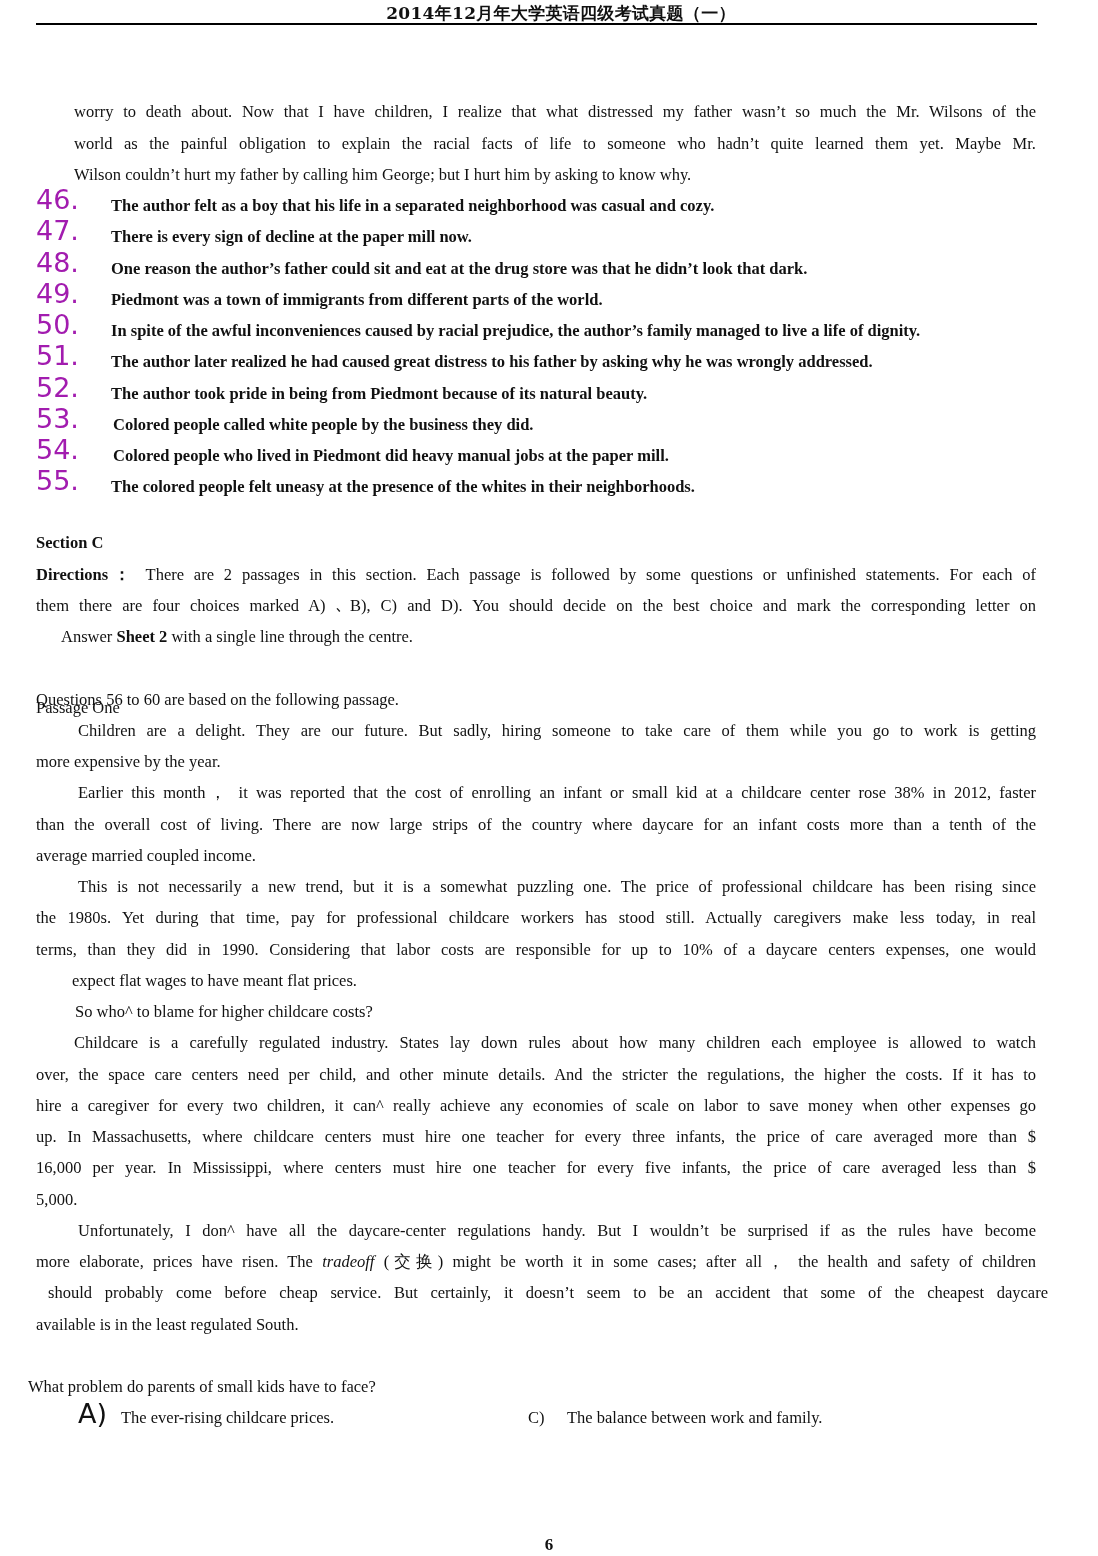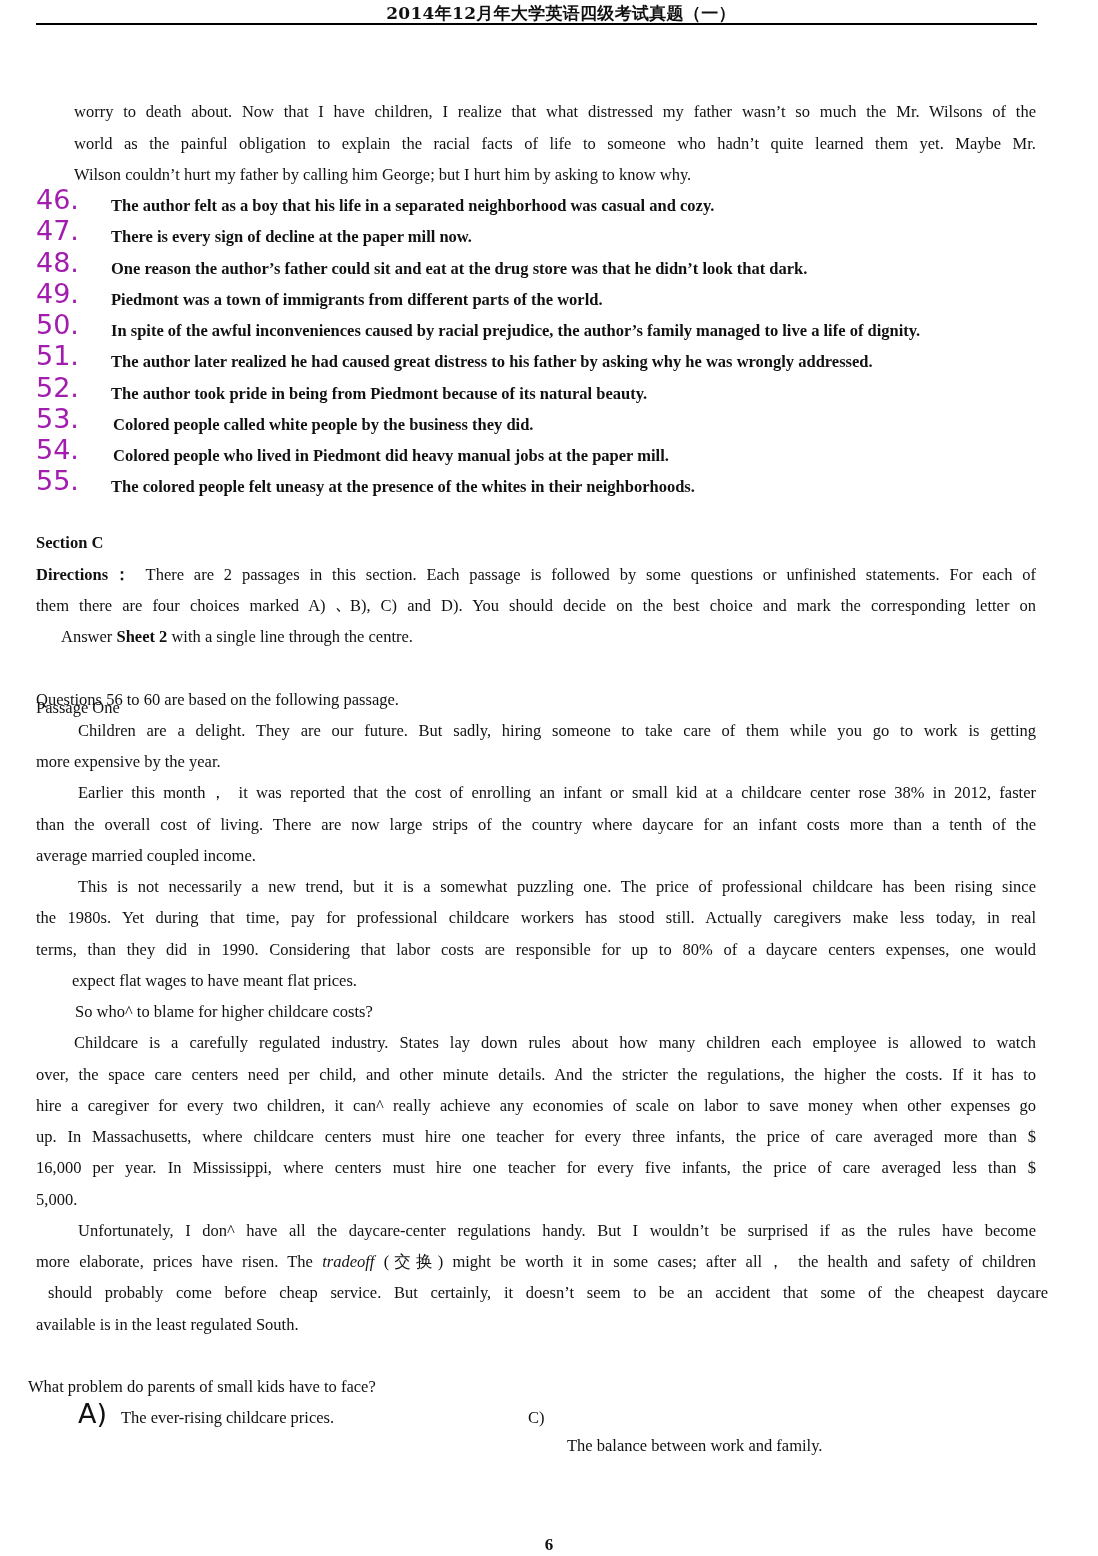--- a/index.html
+++ b/index.html
@@ -114,21 +114,21 @@
 <div>
   <div class="just" style="left:78px; width:958px; top:721px;"><span class="fill">Children are a delight. They are our future. But sadly,  hiring someone to take care of them while you go to work is getting</span></div>
   <div class="line" style="left:36px; top:752px;">more expensive by the year.</div>
 
   <div class="just" style="left:78px; width:958px; top:783px;"><span class="fill">Earlier this month， it was reported that the cost of enrolling an infant or small kid at a childcare center rose 38% in 2012, faster</span></div>
   <div class="just" style="left:36px; width:1000px; top:815px;"><span class="fill">than the overall cost of living. There are now large strips of the country where daycare for an infant costs more than a tenth of the</span></div>
   <div class="line" style="left:36px; top:846px;">average married coupled income.</div>
 
   <div class="just" style="left:78px; width:958px; top:877px;"><span class="fill">This is not necessarily a new trend, but it is a somewhat puzzling one. The price of professional childcare has been rising since</span></div>
   <div class="just" style="left:36px; width:1000px; top:908px;"><span class="fill">the 1980s. Yet during that time, pay for professional childcare workers has stood still. Actually caregivers make less today, in real</span></div>
-  <div class="just" style="left:36px; width:1000px; top:940px;"><span class="fill">terms, than they did in 1990. Considering that labor costs are responsible for up to 80% of a daycare centers expenses, one would</span></div>
+  <div class="just" style="left:36px; width:1000px; top:940px;"><span class="fill">terms, than they did in 1990. Considering that labor costs are responsible for up to 10% of a daycare centers expenses, one would</span></div>
   <div class="line" style="left:36px; top:971px;margin-left:36px;">expect flat wages to have meant flat prices.</div>
 
   <div class="line" style="left:75px; top:1002px;">So who^ to blame for higher childcare costs?</div>
 
   <div class="just" style="left:74px; width:962px; top:1033px;"><span class="fill">Childcare is a carefully regulated industry. States lay down rules about how many children each employee is allowed to watch</span></div>
   <div class="just" style="left:36px; width:1000px; top:1065px;"><span class="fill">over, the space care centers need per child, and other minute details. And the stricter the regulations,  the higher the costs. If it has to</span></div>
   <div class="just" style="left:36px; width:1000px; top:1096px;"><span class="fill">hire a caregiver for every two children, it can^ really achieve any economies of scale on labor to save money when other expenses go</span></div>
   <div class="just" style="left:36px; width:1000px; top:1127px;"><span class="fill">up. In Massachusetts, where childcare centers must hire one teacher for every three infants, the price of care averaged more than $</span></div>
   <div class="just" style="left:36px; width:1000px; top:1158px;"><span class="fill">16,000 per year. In Mississippi, where centers must hire one teacher for every five infants, the price of care averaged less than $</span></div>
   <div class="line" style="left:36px; top:1190px;">5,000.</div>
@@ -142,17 +142,17 @@
 </div>
 
 <div>
   <div class="line" style="left:28px; top:1377px;">What problem do parents of small kids have to face?</div>
   <div>
     <span class="opt-letter-big" style="left:78px; top:1400px;">A)</span>
     <span class="line" style="left:121px; top:1408px;">The ever-rising childcare prices.</span>
   </div>
   <div>
     <span class="line" style="left:528px; top:1408px;">C)</span>
-    <span class="line" style="left:567px; top:1408px;margin-top:28px;">The balance between work and family.</span>
+    <span class="line" style="left:567px; top:1408px;">The balance between work and family.</span>
   </div>
 </div>
 
 <div class="page-number">6</div>
 
 </body></html>

